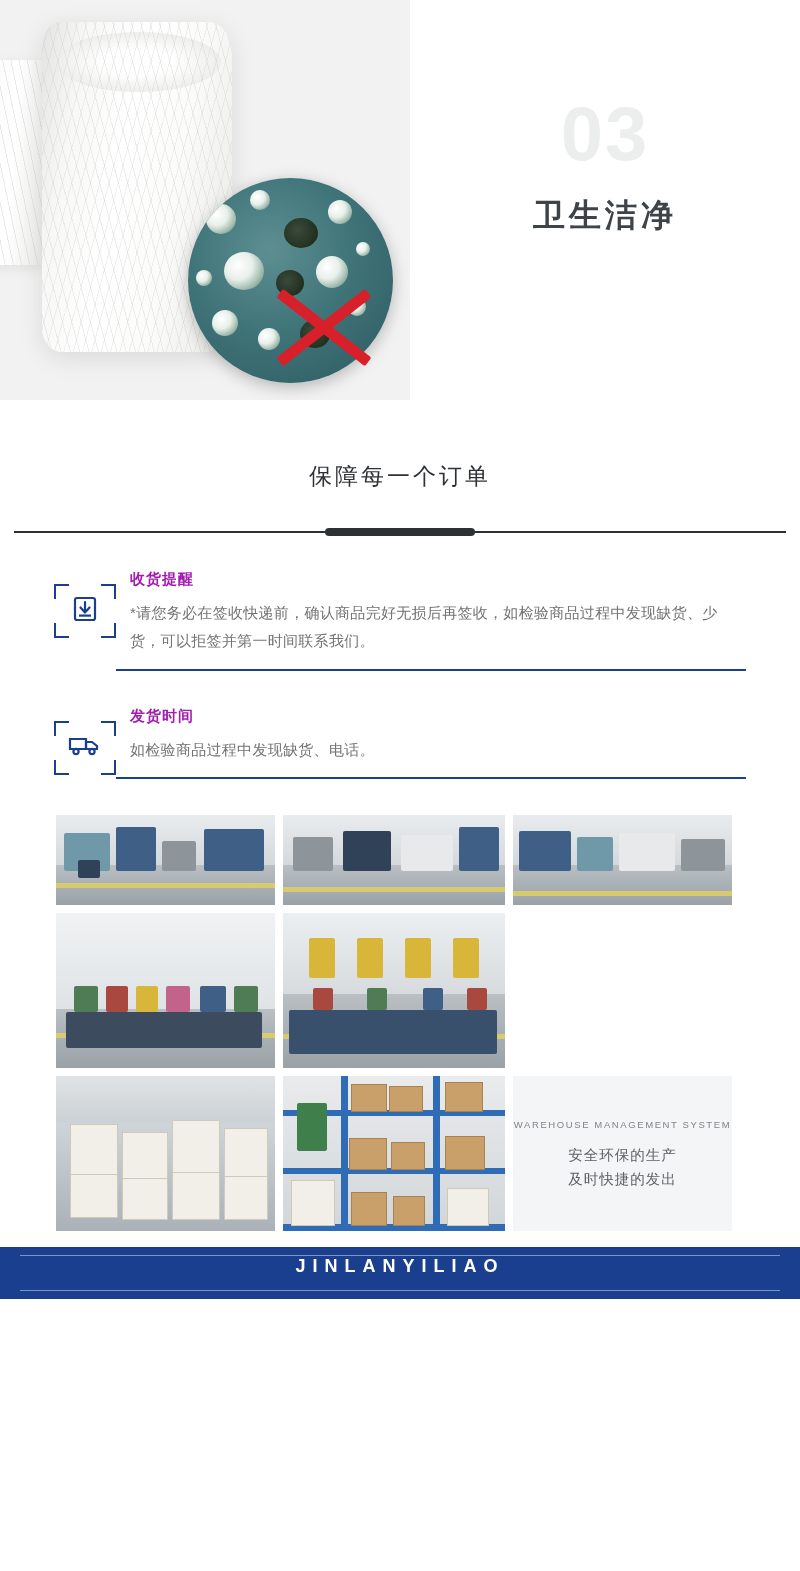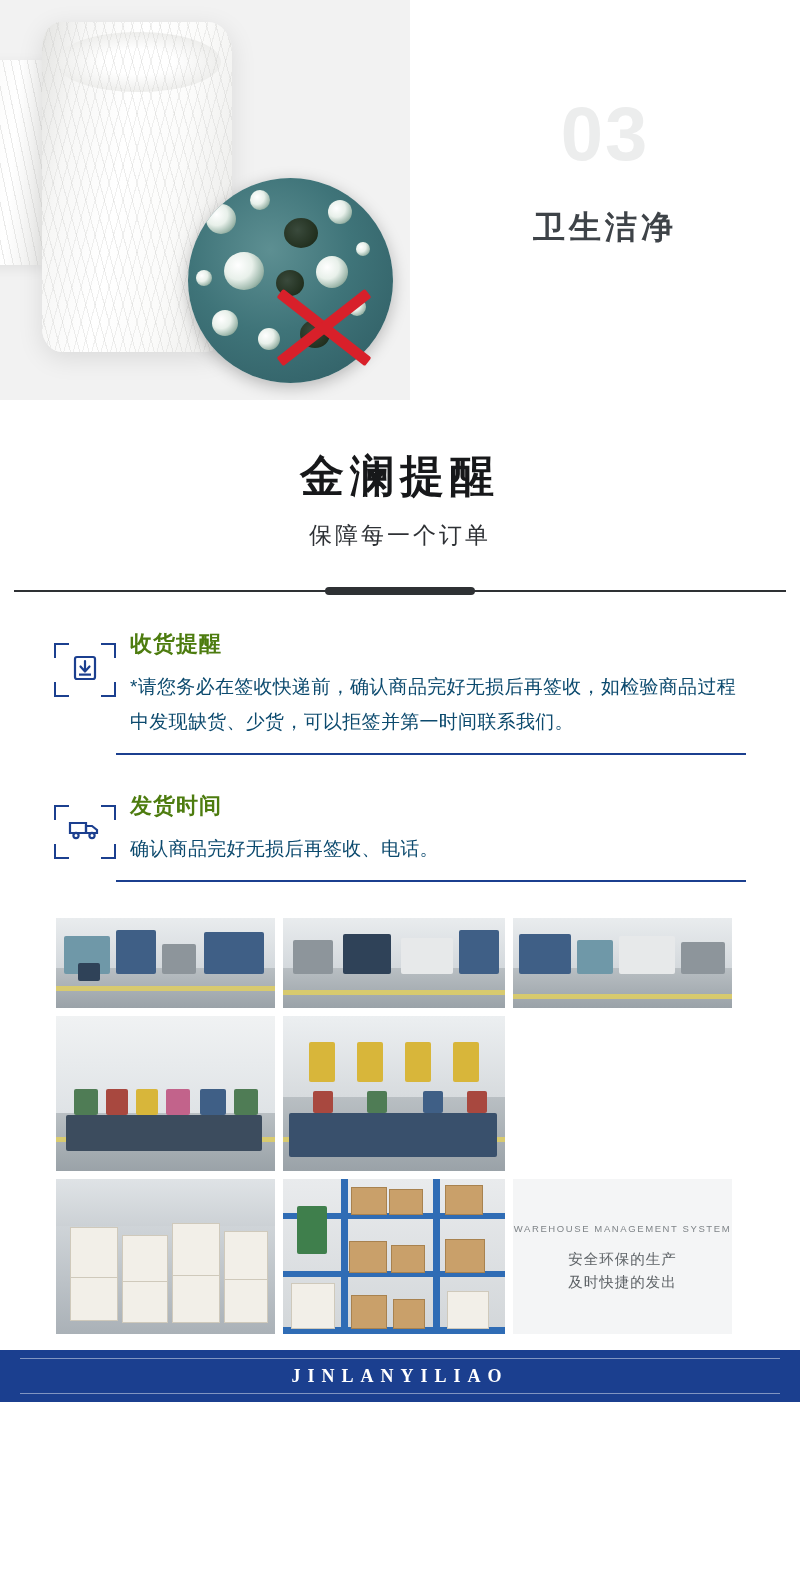--- a/index.html
+++ b/index.html
@@ -125,21 +125,21 @@
   }
   .hero-num {
     margin-top: 96px;
     font-size: 76px;
     font-weight: bold;
     color: #eceded;
     letter-spacing: 2px;
     line-height: 1;
   }
   .hero-title {
-    margin-top: 34px;
+    margin-top: 22px;
     font-size: 32px;
     font-weight: bold;
     color: #3e4348;
     letter-spacing: 4px;
   }
   .hero-sub {
     margin-top: 18px;
     font-size: 21px;
     color: #9a9fa3;
     letter-spacing: 2px;
@@ -216,29 +216,29 @@
     transform: translate(-50%, -50%);
     color: #1b3f8f;
   }
   .tip-body {
     flex: 1;
     padding-left: 14px;
     border-bottom: 2px solid #1b3f8f;
     padding-bottom: 14px;
   }
   .tip-head {
-    font-size: 22px;
+    font-size: 15px;
     font-weight: bold;
-    color: #4d7c0f;
+    color: #a21caf;
     letter-spacing: 1px;
     margin-bottom: 10px;
   }
   .tip-text {
-    font-size: 19px;
-    color: #0c4a6e;
+    font-size: 15px;
+    color: #737373;
     line-height: 1.85;
     letter-spacing: .3px;
   }
 
   
   .grid {
     margin: 6px 56px 0 56px;
   }
   .grid-row {
     display: flex;
@@ -347,23 +347,22 @@
     display: flex;
     align-items: center;
     justify-content: center;
   }
   .footer-inner {
     border-top: 1px solid rgba(255,255,255,.45);
     border-bottom: 1px solid rgba(255,255,255,.45);
     width: 760px;
     height: 34px;
     display: flex;
-    align-items: center;
+    align-items: flex-start;
     justify-content: center;
-    font-family: Liberation Serif, serif;
   }
   .footer-text {
     color: #ffffff;
     font-size: 18px;
     letter-spacing: 7px;
     font-weight: bold;
   }
 </style>
 </head>
 <body>
@@ -397,21 +396,20 @@
       </div>
     </div>
 
     <div class="hero-right">
       <div class="hero-num">03</div>
       <div class="hero-title">卫生洁净</div>
     </div>
   </section>
 
   <section class="notice">
-    <div class="notice-title">金澜提醒</div>
     <div class="notice-sub">保障每一个订单</div>
     <div class="divider">
       <div class="line"></div>
       <div class="knob"></div>
     </div>
   </section>
 
   <section class="tips">
 
     <div class="tip">
@@ -444,21 +442,21 @@
           <svg width="34" height="24" viewBox="0 0 34 24">
             <path d="M2 5 h16 v10 h-16 z" fill="none" stroke="#1b3f8f" stroke-width="2.2"></path>
             <path d="M18 8 h6 l5 4 v3 h-11 z" fill="none" stroke="#1b3f8f" stroke-width="2.2"></path>
             <circle cx="8" cy="17.5" r="2.6" fill="none" stroke="#1b3f8f" stroke-width="2.2"></circle>
             <circle cx="24" cy="17.5" r="2.6" fill="none" stroke="#1b3f8f" stroke-width="2.2"></circle>
           </svg>
         </span>
       </div>
       <div class="tip-body">
         <div class="tip-head">发货时间</div>
-        <div class="tip-text">确认商品完好无损后再签收、电话。</div>
+        <div class="tip-text">如检验商品过程中发现缺货、电话。</div>
       </div>
     </div>
 
 
   </section>
 
   <section class="grid">
 
     <div class="grid-row">
       <div class="cell w1 h1">

